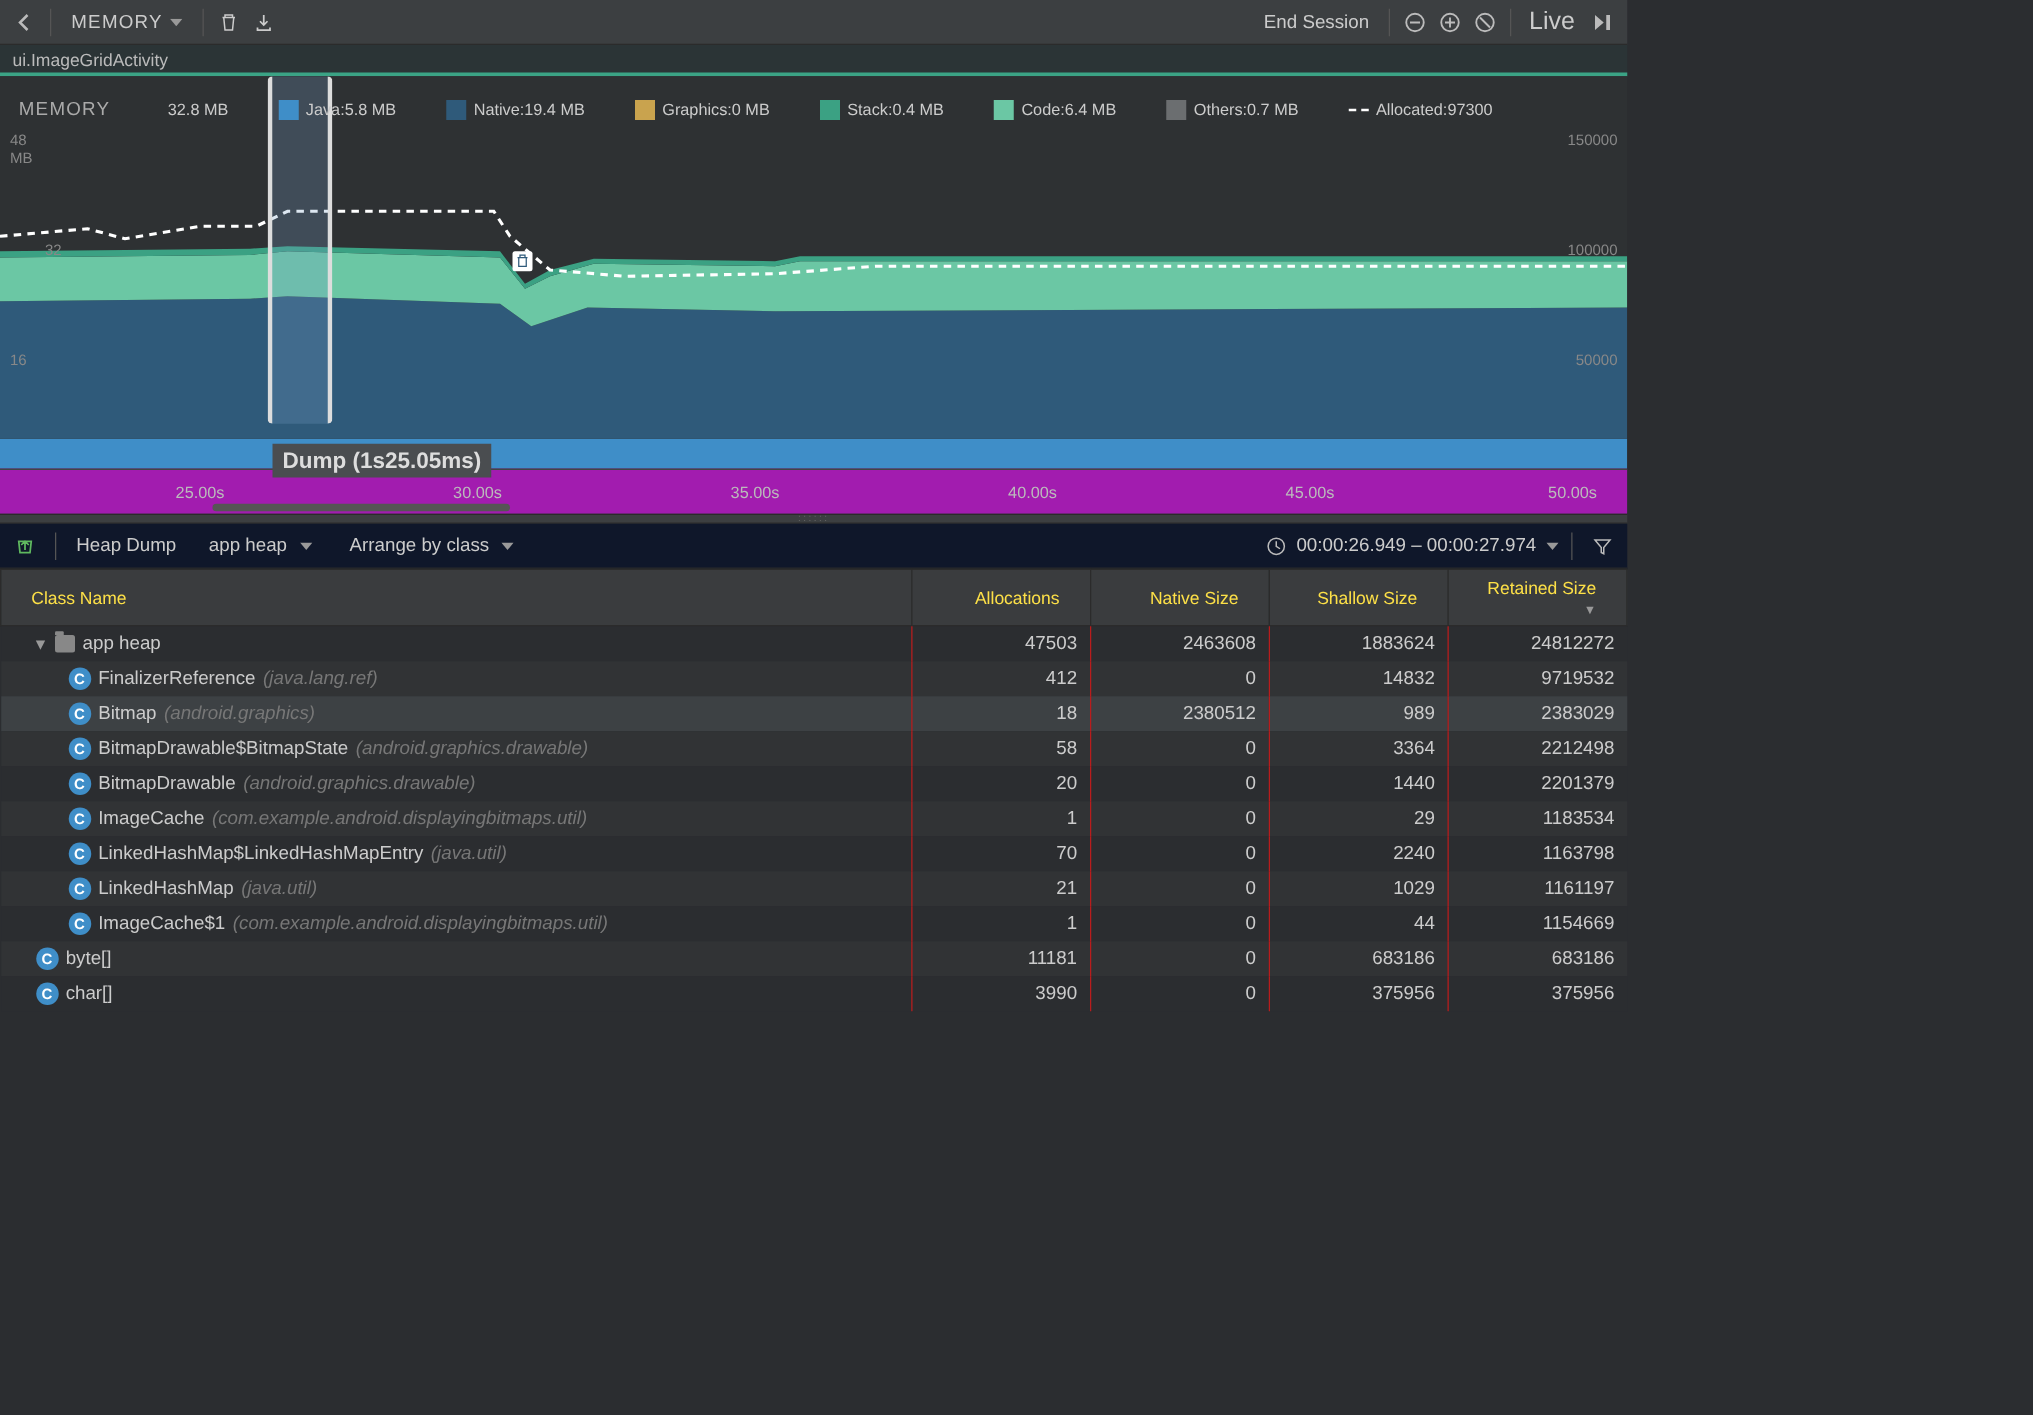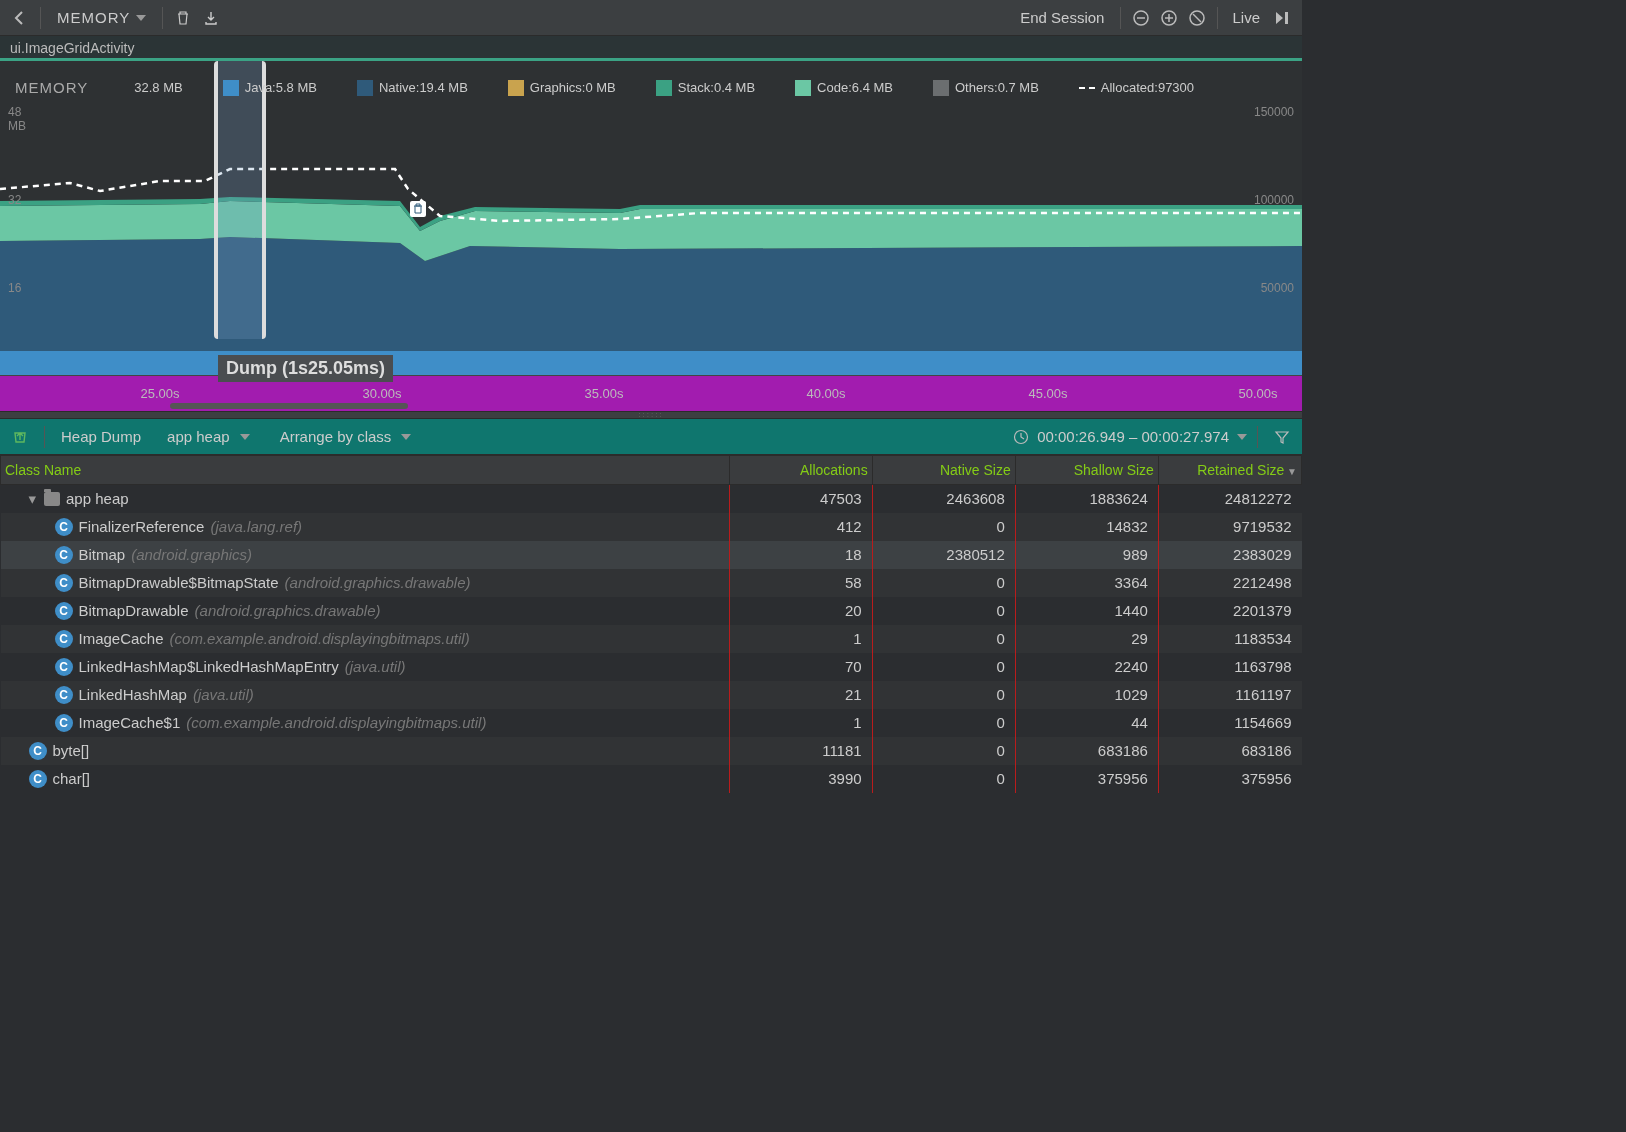--- a/index.html
+++ b/index.html
@@ -6,21 +6,21 @@
 body { background:#2b2d30; color:#bcbcbc; font-family:-apple-system,BlinkMacSystemFont,"Segoe UI",sans-serif; font-size:13px; width:1302px; height:906px; overflow:hidden; }
 
 
 .toolbar { height:36px; background:#3c3f41; display:flex; align-items:center; padding:0 6px; border-bottom:1px solid #2b2b2b; }
 .toolbar .back-btn { width:28px; height:28px; display:flex; align-items:center; justify-content:center; }
 .toolbar .sep { width:1px; height:22px; background:#555; margin:0 6px; }
 .toolbar .sel { display:flex; align-items:center; gap:6px; padding:0 10px; font-size:15px; letter-spacing:1px; color:#ccc; }
 .toolbar .btn { width:28px; height:28px; display:flex; align-items:center; justify-content:center; cursor:pointer; }
 .toolbar .spacer { flex:1; }
 .toolbar .end-session { padding:0 10px; font-size:15px; color:#ccc; }
-.toolbar .live { padding:0 8px; font-size:15px; color:#ccc; }
+.toolbar .live { padding:0 8px; font-size:20px; color:#ccc; }
 
 
 .activity-bar { background:#2b3436; color:#bbb; font-size:14px; padding:4px 10px 2px; border-bottom:3px solid #3ba385; }
 
 
 .chart-area { position:relative; height:350px; background:#2e3133; overflow:hidden; }
 .chart-legend { position:absolute; top:18px; left:15px; right:15px; display:flex; gap:20px; align-items:center; font-size:13px; color:#ccc; z-index:5; }
 .chart-legend .lab { font-size:15px; letter-spacing:1px; margin-right:6px; color:#aaa; font-weight:500;}
 .chart-legend .swatch { width:16px; height:16px; display:inline-block; margin-right:6px; vertical-align:middle; }
 .chart-legend .item { display:flex; align-items:center; white-space:nowrap;margin-left:20px; }
@@ -36,31 +36,31 @@
 .selection { position:absolute; top:0; bottom:36px; background:rgba(120,160,200,0.25); border-left:4px solid #ddd; border-right:4px solid #ddd; border-radius:4px; z-index:4; }
 .dump-label { position:absolute; background:#4a4d50; color:#ddd; font-size:18px; padding:3px 8px; font-weight:600; z-index:5; }
 
 
 .svg-chart { position:absolute; top:0; left:0; width:100%; height:100%; }
 
 
 .drag { height:8px; background:#3c3f41; border-top:1px solid #2b2b2b; border-bottom:1px solid #2b2b2b; text-align:center; font-size:8px; color:#666; line-height:6px; letter-spacing:2px; cursor:row-resize; }
 
 
-.heap-toolbar { height:36px; background:#0f766e; display:flex; align-items:center; padding:0 6px; gap:10px; font-size:15px; border-bottom:1px solid #2b2b2b; }
+.heap-toolbar { height:36px; background:#0f172a; display:flex; align-items:center; padding:0 6px; gap:10px; font-size:15px; border-bottom:1px solid #2b2b2b; }
 .heap-toolbar .ico { width:28px; height:28px; display:flex; align-items:center; justify-content:center; }
 .heap-toolbar .sep { width:1px; height:22px; background:#555; }
 .heap-toolbar .label { color:#ccc; padding:0 6px; }
 .heap-toolbar .dd { display:flex; align-items:center; gap:10px; color:#ccc; padding:0 10px; }
 .heap-toolbar .spacer { flex:1; }
 .heap-toolbar .time { color:#ccc; font-size:15px; display:flex; align-items:center; gap:8px; }
 
 
 table { width:100%; border-collapse:collapse; table-layout:fixed; }
-thead th { background:#3a3c3e; color:#84cc16; font-weight:normal; padding:6px 4px; text-align:right; font-size:14px; border:1px solid #2b2b2b; }
+thead th { background:#3a3c3e; color:#fde047; font-weight:normal; padding:6px 24px; text-align:right; font-size:14px; border:1px solid #2b2b2b; }
 thead th:first-child { text-align:left; width:56%; }
 thead th.sorted::after { content:" ▼"; font-size:10px; color:#999; }
 tbody tr { height:28px; }
 tbody tr:nth-child(even) { background:#313335; }
 tbody tr:nth-child(odd) { background:#2b2d30; }
 tbody tr.selected { background:#3d4144; }
 tbody td { padding:3px 10px; text-align:right; font-size:15px; color:#ccc; border-left:1px solid #b91c1c; }
 tbody td:first-child { text-align:left; border-left:none; }
 .cls-name { display:flex; align-items:center; gap:6px; }
 .indent { display:inline-block; }
@@ -184,21 +184,21 @@
 
       <path d="M0 128 L70 122 L100 130 L160 120 L205 120 L230 108 L395 108 L408 128 L440 155 L500 160 L620 158 L700 152 L1302 152" stroke="#fff" stroke-width="2.5" stroke-dasharray="6 5" fill="none"></path>
 
       <g transform="translate(418,148)">
         <rect x="-8" y="-8" width="16" height="16" rx="2" fill="#fff"></rect>
         <path d="M-4 -3h8M-3 -3v7h6v-7M-2 -5h4v2h-4z" stroke="#2f5a7a" stroke-width="1" fill="none"></path>
       </g>
     </svg>
     <div class="y-axis">
       <div style="top:0px;">48 MB</div>
-      <div style="top:88px;">32</div>
+      <div style="top:88px;margin-left:28px;">32</div>
       <div style="top:176px;">16</div>
     </div>
     <div class="y-axis-r">
       <div style="top:0px;">150000</div>
       <div style="top:88px;">100000</div>
       <div style="top:176px;">50000</div>
     </div>
     <div class="selection" style="left:214px;width:52px;"></div>
     <div class="dump-label" style="left:218px;top:294px;">Dump (1s25.05ms)</div>
   </div>

